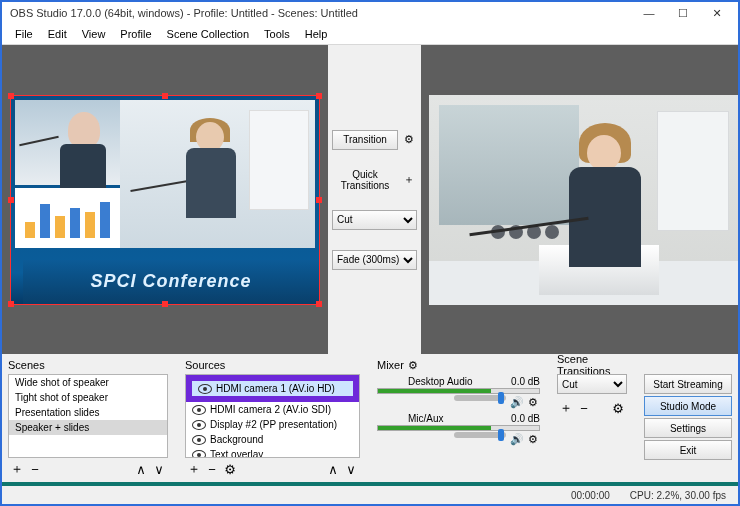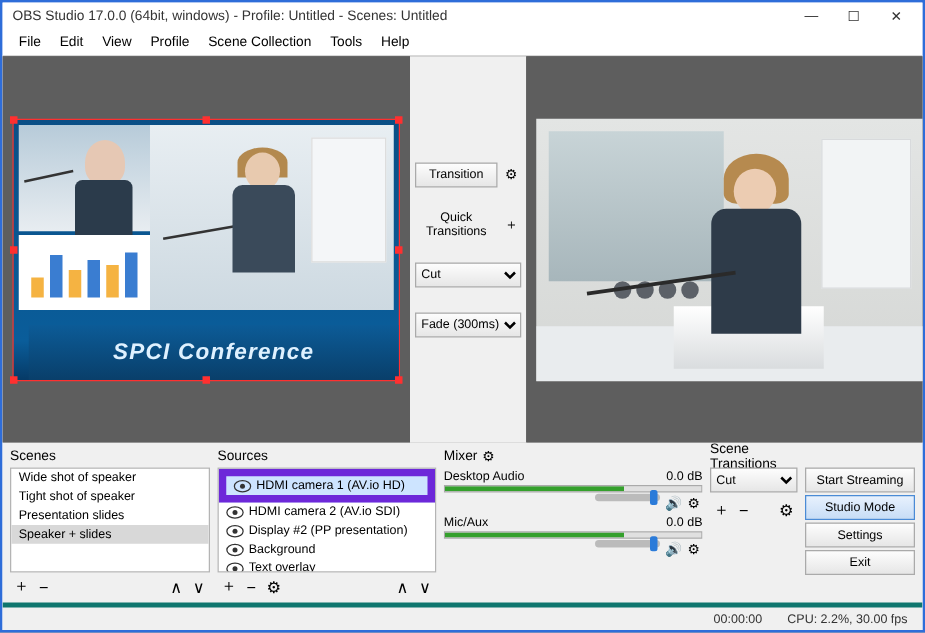--- a/index.html
+++ b/index.html
@@ -53,21 +53,21 @@
 .live-img .aud span{display:inline-block;width:14px;height:14px;border-radius:50%;background:#5c6168;margin:0 2px;}
 .live-img .podium{position:absolute; left:110px; bottom:10px; width:120px; height:50px; background:linear-gradient(#fff,#d9dcde);}
 
 .center-ctrl { width: 110px; background: #f0f0f0; display: flex; flex-direction: column; gap: 4px; justify-content: center; align-items: stretch; padding: 0 4px; }
 .center-ctrl .row { display: flex; align-items: center; gap: 3px; height: 36px; }
 .center-ctrl .btn { flex: 1; border: 1px solid #aaa; background: linear-gradient(#fdfdfd,#e6e6e6); font-size: 10px; height: 20px; display:flex; align-items:center; justify-content:center; }
 .center-ctrl .lbl { flex: 1; font-size: 10px; text-align: center; }
 .center-ctrl .icon { width: 16px; height: 16px; display:flex; align-items:center; justify-content:center; font-size:11px;}
 .center-ctrl select { flex:1; height:20px; font-size:10px; border:1px solid #aaa; background: linear-gradient(#fdfdfd,#e6e6e6);}
 
-.bottom { background:#f0f0f0; padding: 2px 6px; display:flex; gap: 6px; height: 128px; }
+.bottom { background:#f0f0f0; padding: 2px 6px; display:flex; gap: 17px; height: 128px; }
 .col { display:flex; flex-direction:column; }
 .col .hdr { font-size: 11px; height:18px; display:flex; align-items:center; gap:4px;}
 .col .box { border:1px solid #b4b4b4; background:#fff; flex:1; overflow:hidden; display:flex; flex-direction:column;}
 .col .li { padding:2px 6px; font-size:10px; display:flex; align-items:center; gap:4px;}
 .col .li.sel { background:#d8d8d8; }
 .col .li.hl { background:#cde4ff; border:6px solid #6d28d9;}
 .col .tools { height:22px; display:flex; align-items:center; gap:4px; padding:0 2px;}
 .col .tools .tb { font-size:13px; width:14px; text-align:center;}
 .col .tools .sep { flex:1; }
 .col .eye { width:14px; height:10px; border:1px solid #333; border-radius:50%; position:relative;}
@@ -75,21 +75,21 @@
 
 .scenes { width: 160px; }
 .sources { width: 175px; }
 .mixer { flex:1; }
 .trans-col { width: 70px; }
 .btncol { width: 88px; }
 
 .mixer .box{background:#f0f0f0; border:none;}
 .mixer .track{margin:2px 0;}
 .mixer .trow{display:flex;align-items:center;font-size:10px;}
-.mixer .trow .tn{flex:1;}
+.mixer .trow .tn{flex:1;margin-left:31px;}
 .mixer .bar{height:6px;background:linear-gradient(90deg,#34a02c 0%,#34a02c 70%,#e0e0e0 70%);border:1px solid #aaa;margin-top:1px;}
 .mixer .ctrls{display:flex;justify-content:flex-end;gap:2px;margin-top:1px;}
 .mixer .slider{display:inline-block;width:52px;height:6px;background:#bbb;border-radius:3px;position:relative;margin-right:2px;}
 .mixer .slider:after{content:"";position:absolute;right:2px;top:-3px;width:6px;height:12px;background:#2b7bd9;border-radius:2px;}
 .mixer .ic{width:14px;height:14px;font-size:11px;display:flex;align-items:center;justify-content:center;}
 
 .trans-col select{height:20px;font-size:10px;border:1px solid #aaa;background:linear-gradient(#fdfdfd,#e6e6e6);}
 .trans-col .tools{margin-top:3px;}
 
 .btncol .bbtn{height:20px;border:1px solid #aaa;background:linear-gradient(#fdfdfd,#e6e6e6);font-size:10px;display:flex;align-items:center;justify-content:center;margin-bottom:2px;}

